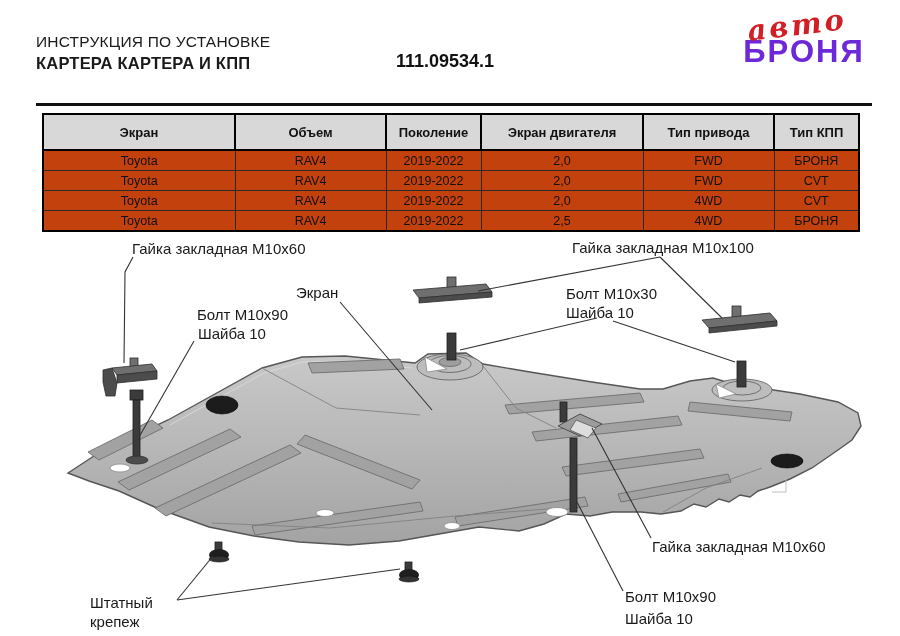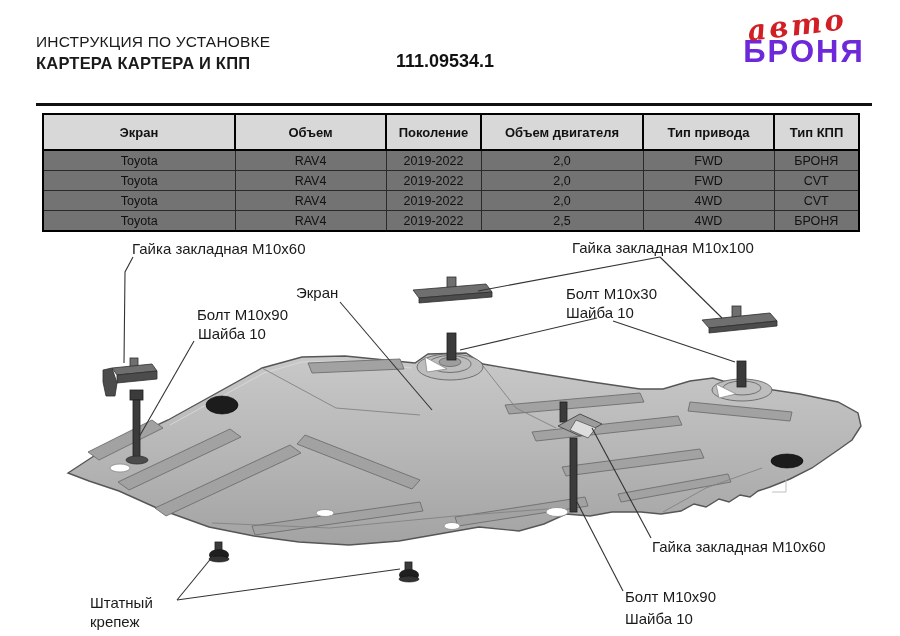--- a/index.html
+++ b/index.html
@@ -16,21 +16,21 @@
             font-size:29px;letter-spacing:3px;transform:rotate(-7deg);margin-left:-14px;line-height:30px;}
   .logo-bottom{color:#6d28d9;font-family:"Liberation Sans",sans-serif;font-weight:700;
                font-size:31px;letter-spacing:2px;margin-top:-4px;line-height:32px;}
   .rule{position:absolute;left:36px;top:103px;width:836px;height:3px;background:#111;}
 
   
   .spec-table{position:absolute;left:42px;top:113px;width:816px;border-collapse:collapse;
               table-layout:fixed;border:2px solid #000;font-size:12.5px;color:#111;text-align:center;}
   .spec-table th{background:#d8d8d8;border:2px solid #000;font-size:13px;font-weight:700;
                  height:34px;padding:0;}
-  .spec-table td{border:1px solid #2a2a2a;height:19px;padding:0;background:#737373;}
+  .spec-table td{border:1px solid #2a2a2a;height:19px;padding:0;background:#c2410c;}
 
   
   .diagram{position:absolute;left:0;top:230px;}
   .leader{fill:none;stroke:#333;stroke-width:1.1;}
   .diagram-label{font-family:"Liberation Sans",sans-serif;font-size:15px;fill:#1a1a1a;}
   .plate{fill:url(#plateGrad);stroke:#565656;stroke-width:1.4;}
   .rib{fill:#a2a2a2;stroke:#6e6e6e;stroke-width:.9;}
   .crease{fill:none;stroke:#828282;stroke-width:.9;}
   .hole{fill:#ffffff;stroke:#8a8a8a;stroke-width:.8;}
   .plug{fill:#1c1c1c;stroke:#000;stroke-width:.6;}
@@ -62,21 +62,21 @@
         <col style="width:95px">
       <col style="width:162px">
         <col style="width:131px">
         <col style="width:85px">
     </colgroup>
     <thead>
       <tr>
           <th>Экран</th>
           <th>Объем</th>
           <th>Поколение</th>
-          <th>Объем двигателя</th>
+          <th>Экран двигателя</th>
           <th>Тип привода</th>
           <th>Тип КПП</th>
         </tr>
     </thead>
     <tbody>
         <tr>
           <td>Toyota</td>
           <td>RAV4</td>
           <td>2019-2022</td>
           <td>2,0</td>

